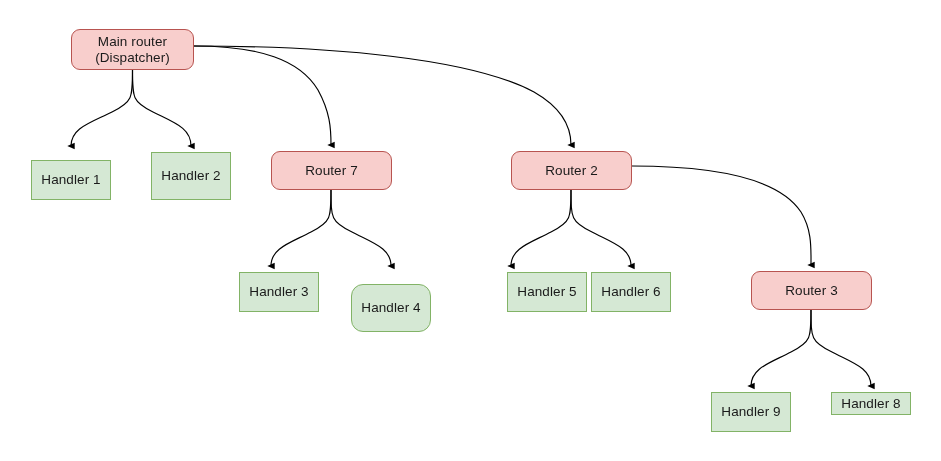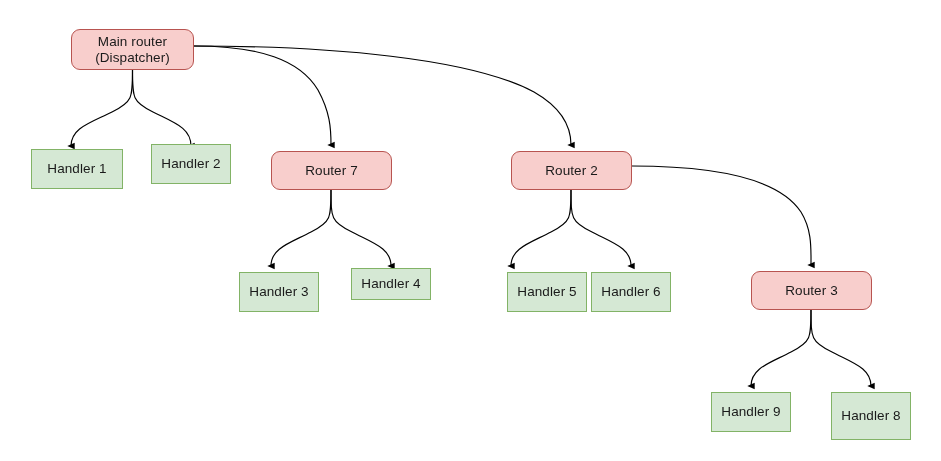--- a/index.html
+++ b/index.html
@@ -71,26 +71,26 @@
         <path d="M 571 190 C 571 218 571 222 592 232 C 613 243 631 248 631 266" marker-end="url(#arrowhead)" stroke="#000000"></path>
         <path d="M 632 166 C 720 166 780 180 801 212 C 812 230 811 248 811 265" marker-end="url(#arrowhead)" stroke="#000000"></path>
         <path d="M 811 310 C 811 338 811 342 791 352 C 770 363 751 368 751 386" marker-end="url(#arrowhead)" stroke="#000000"></path>
         <path d="M 811 310 C 811 338 811 342 832 352 C 853 363 871 368 871 386" marker-end="url(#arrowhead)" stroke="#000000"></path>
       </g>
   </svg>
 
   <div id="nodes-layer">
       <div class="node router" style="left: 71px; top: 29px; width: 123px; height: 41px;"><span>Main router
 (Dispatcher)</span></div>
-      <div class="node handler" style="left: 31px; top: 149px; width: 92px; height: 40px;"><span>Handler 1</span></div>
-      <div class="node handler" style="left: 151px; top: 144px; width: 80px; height: 40px; align-items: center;"><span>Handler 2</span></div>
+      <div class="node handler" style="left: 31px; top: 160px; width: 80px; height: 40px;"><span>Handler 1</span></div>
+      <div class="node handler" style="left: 151px; top: 152px; width: 80px; height: 48px; align-items: center;"><span>Handler 2</span></div>
       <div class="node router" style="left: 271px; top: 151px; width: 121px; height: 39px;"><span>Router 7</span></div>
       <div class="node router" style="left: 511px; top: 151px; width: 121px; height: 39px;"><span>Router 2</span></div>
       <div class="node handler" style="left: 231px; top: 272px; width: 80px; height: 40px; margin-left: 8px;"><span>Handler 3</span></div>
-      <div class="node handler" style="left: 351px; top: 268px; width: 80px; height: 32px;"><span>Handler 4</span></div>
+      <div class="node handler" style="left: 351px; top: 284px; width: 80px; height: 48px; border-radius: 12px;"><span>Handler 4</span></div>
       <div class="node handler" style="left: 471px; top: 272px; width: 80px; height: 40px; margin-left: 36px;"><span>Handler 5</span></div>
       <div class="node handler" style="left: 591px; top: 272px; width: 80px; height: 40px;"><span>Handler 6</span></div>
       <div class="node router" style="left: 751px; top: 271px; width: 121px; height: 39px;"><span>Router 3</span></div>
       <div class="node handler" style="left: 711px; top: 392px; width: 80px; height: 40px;"><span>Handler 9</span></div>
-      <div class="node handler" style="left: 831px; top: 392px; width: 80px; height: 48px;"><span>Handler 8</span></div>
+      <div class="node handler" style="left: 831px; top: 392px; width: 80px; height: 23px;"><span>Handler 8</span></div>
     </div>
 
 </div>
 
 </body></html>

